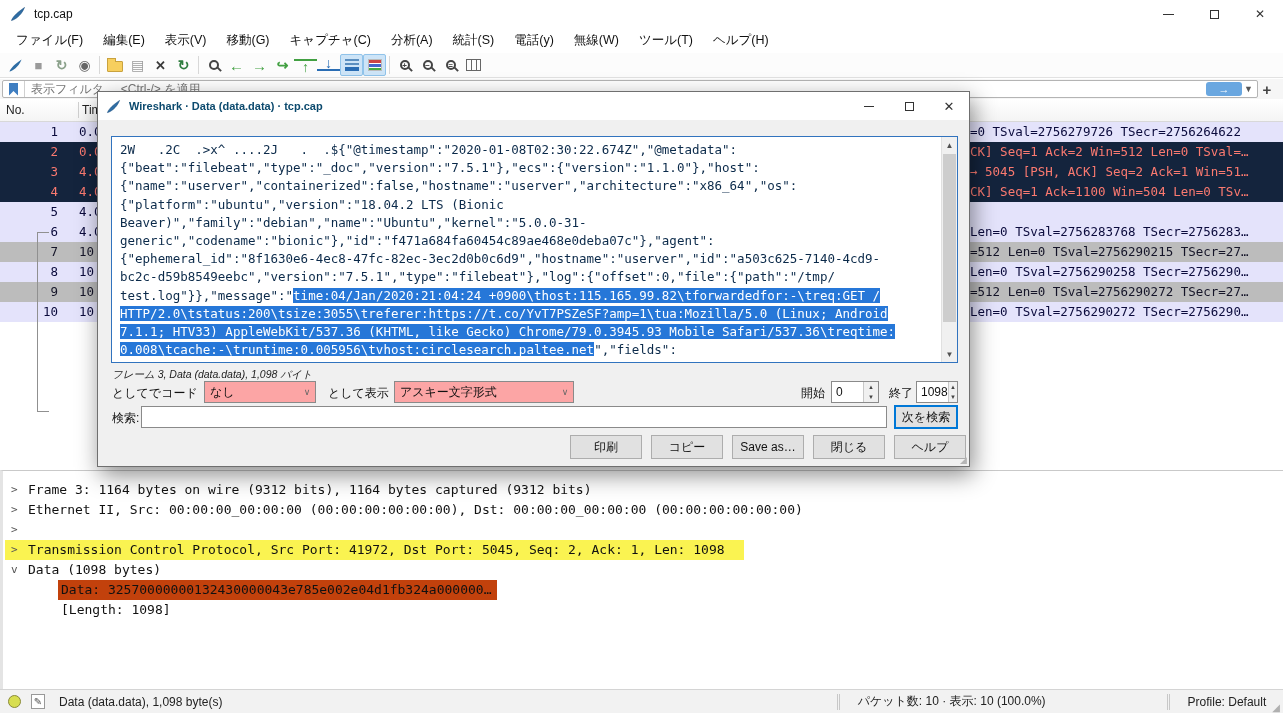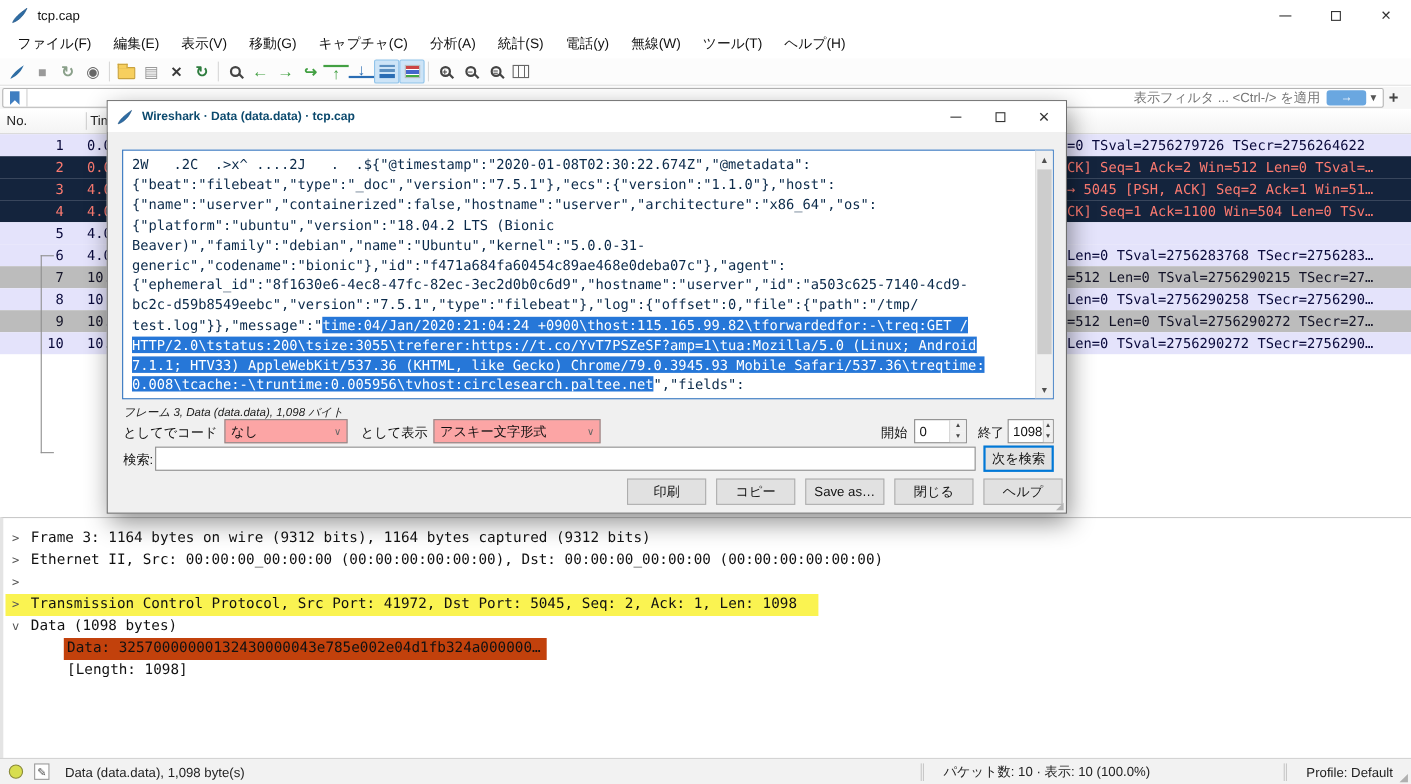--- a/index.html
+++ b/index.html
@@ -44,21 +44,21 @@
   .g-last::before{content:"↓";color:#2a6db4;font-weight:bold;}
   .autoscroll{width:14px;height:12px;background:linear-gradient(#5b8fc0 0 2px,transparent 2px 4px,#5b8fc0 4px 6px,transparent 6px 8px,#2a6db4 8px 12px);}
   .colorize{width:14px;height:12px;background:linear-gradient(#cc4444 0 3px,#fff 3px 4px,#4466cc 4px 7px,#fff 7px 8px,#44aa44 8px 11px,#fff 11px 12px);border:1px solid #bbb;}
   .g-grid{width:15px;height:12px;border:1px solid #666;background:linear-gradient(90deg,transparent 0 4px,#666 4px 5px,transparent 5px 9px,#666 9px 10px,transparent 10px);}
 
   
   .filterbar{position:absolute;top:79px;left:0;right:0;height:20px;display:flex;align-items:center;padding:0 2px;background:#f6f6f6;}
   .filterbox{flex:0 0 auto;width:1256px;height:18px;border:1px solid #b4b4b4;border-radius:2px;background:#fff;display:flex;align-items:center;}
   .bkm-box{width:22px;height:16px;border-right:1px solid #d0d0d0;display:flex;align-items:center;justify-content:center;}
   .bkm{width:9px;height:13px;background:#3f7ec1;clip-path:polygon(0 0,100% 0,100% 100%,50% 66%,0 100%);}
-  .filter-input{flex:1;border:none;outline:none;font-size:12px;color:#0369a1;padding:0 6px;background:transparent;height:16px;font-family:"Liberation Sans",sans-serif;text-align:right;}
+  .filter-input{flex:1;border:none;outline:none;font-size:12px;color:#0369a1;padding:0 6px;background:transparent;height:16px;font-family:"Liberation Sans",sans-serif;}
   .apply-btn{width:36px;height:14px;background:#6aa7e0;border-radius:3px;display:flex;align-items:center;justify-content:center;color:#fff;font-size:11px;font-weight:bold;margin-right:2px;}
   .apply-caret{color:#555;font-size:9px;margin-right:4px;}
   .plus-btn{width:18px;height:18px;display:flex;align-items:center;justify-content:center;color:#444;font-size:15px;font-weight:bold;}
 
   
   .plist{position:absolute;top:99px;left:0;right:0;height:371px;background:#fff;overflow:hidden;}
   .plhead{height:23px;background:linear-gradient(#ffffff,#f4f4f4);border-bottom:1px solid #d8d8d8;position:relative;font-size:12px;color:#222;}
   .plhead .h-no{position:absolute;left:6px;top:4px;}
   .plhead .h-tim{position:absolute;left:82px;top:4px;}
   .plhead .h-div{position:absolute;left:78px;top:3px;bottom:3px;width:1px;background:#d0d0d0;}
@@ -344,21 +344,21 @@
 
     <div class="frameinfo">フレーム 3, Data (data.data), 1,098 バイト</div>
 
     <div class="ctr1">
       <span class="lbl" style="left:14px">としてでコード</span>
       <div class="combo" style="left:106px;width:112px">
         <span class="cval">なし</span>
         <span class="caret">∨</span>
       </div>
       <span class="lbl" style="left:230px">として表示</span>
-      <div class="combo" style="left:296px;width:152px">
+      <div class="combo" style="left:296px;width:180px">
         <span class="cval">アスキー文字形式</span>
         <span class="caret">∨</span>
       </div>
       <span class="lbl" style="left:703px">開始</span>
       <div class="spin" style="left:733px;width:48px">
         <span class="sval">0</span>
         <span class="arrows">
             <span>▲</span>
             <span>▼</span>
           </span>

